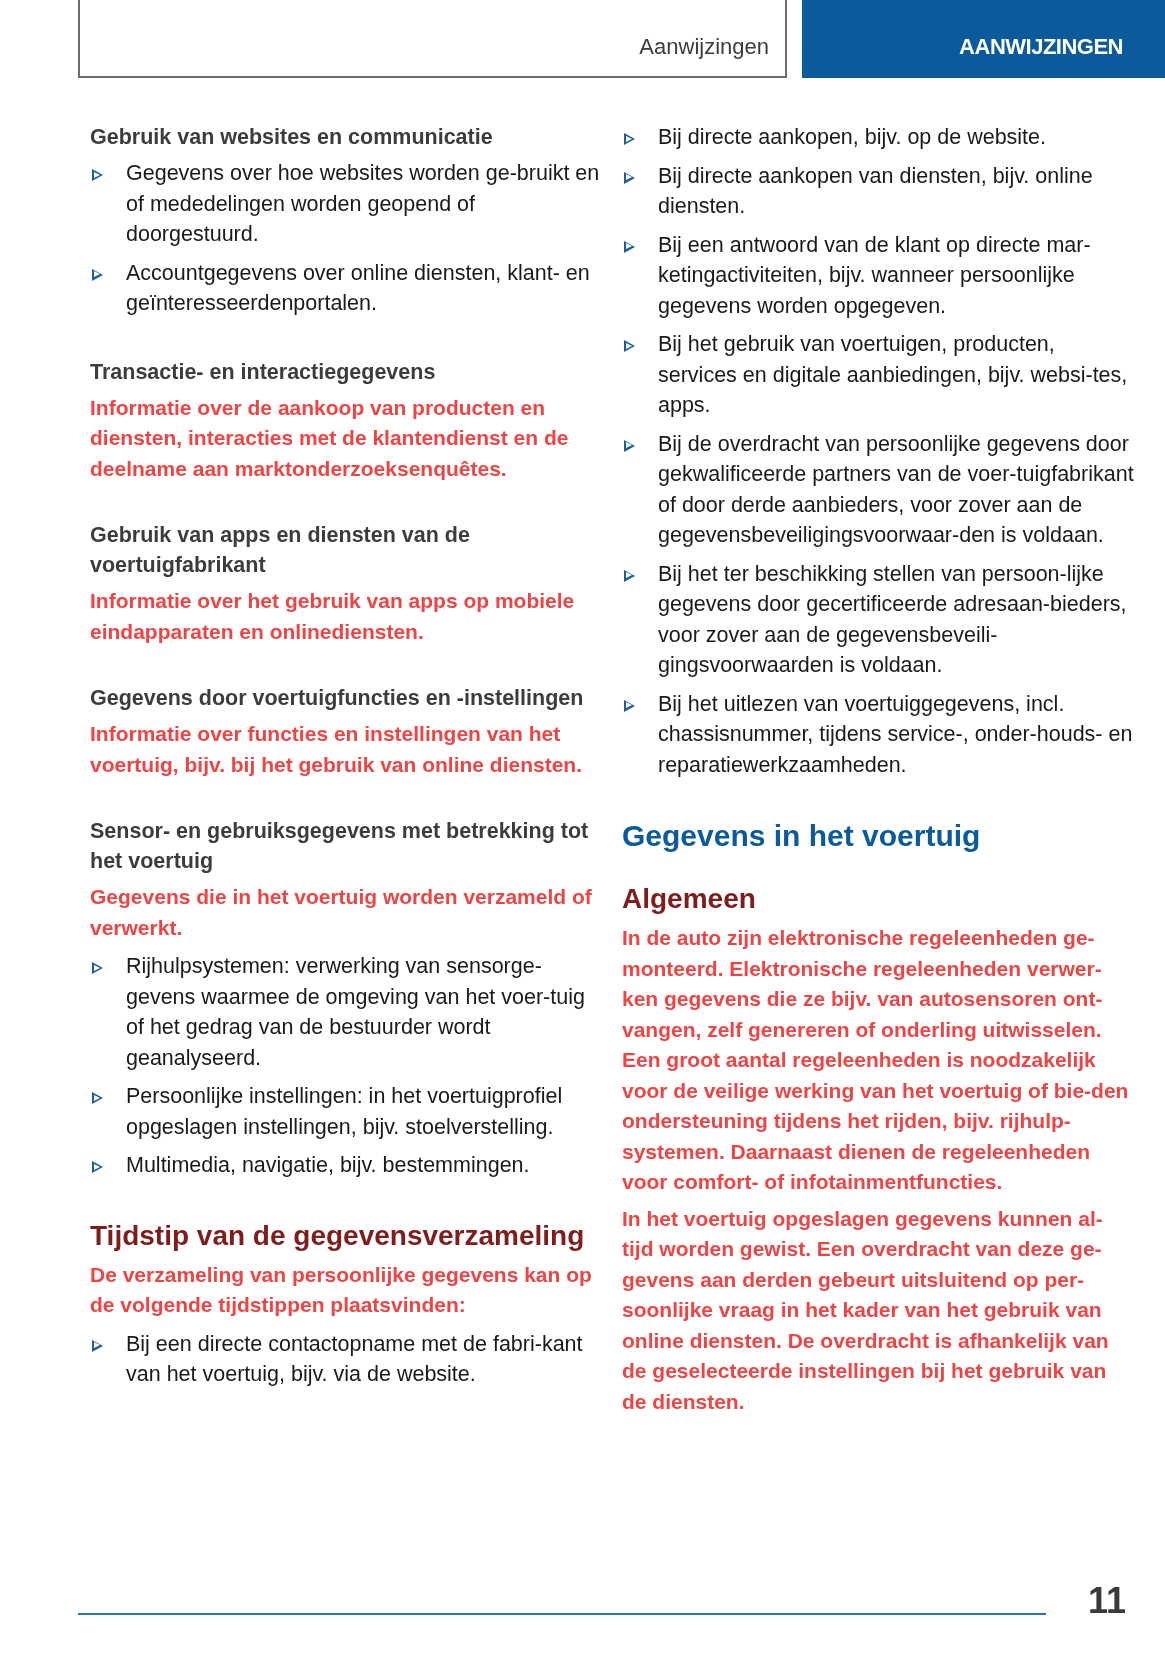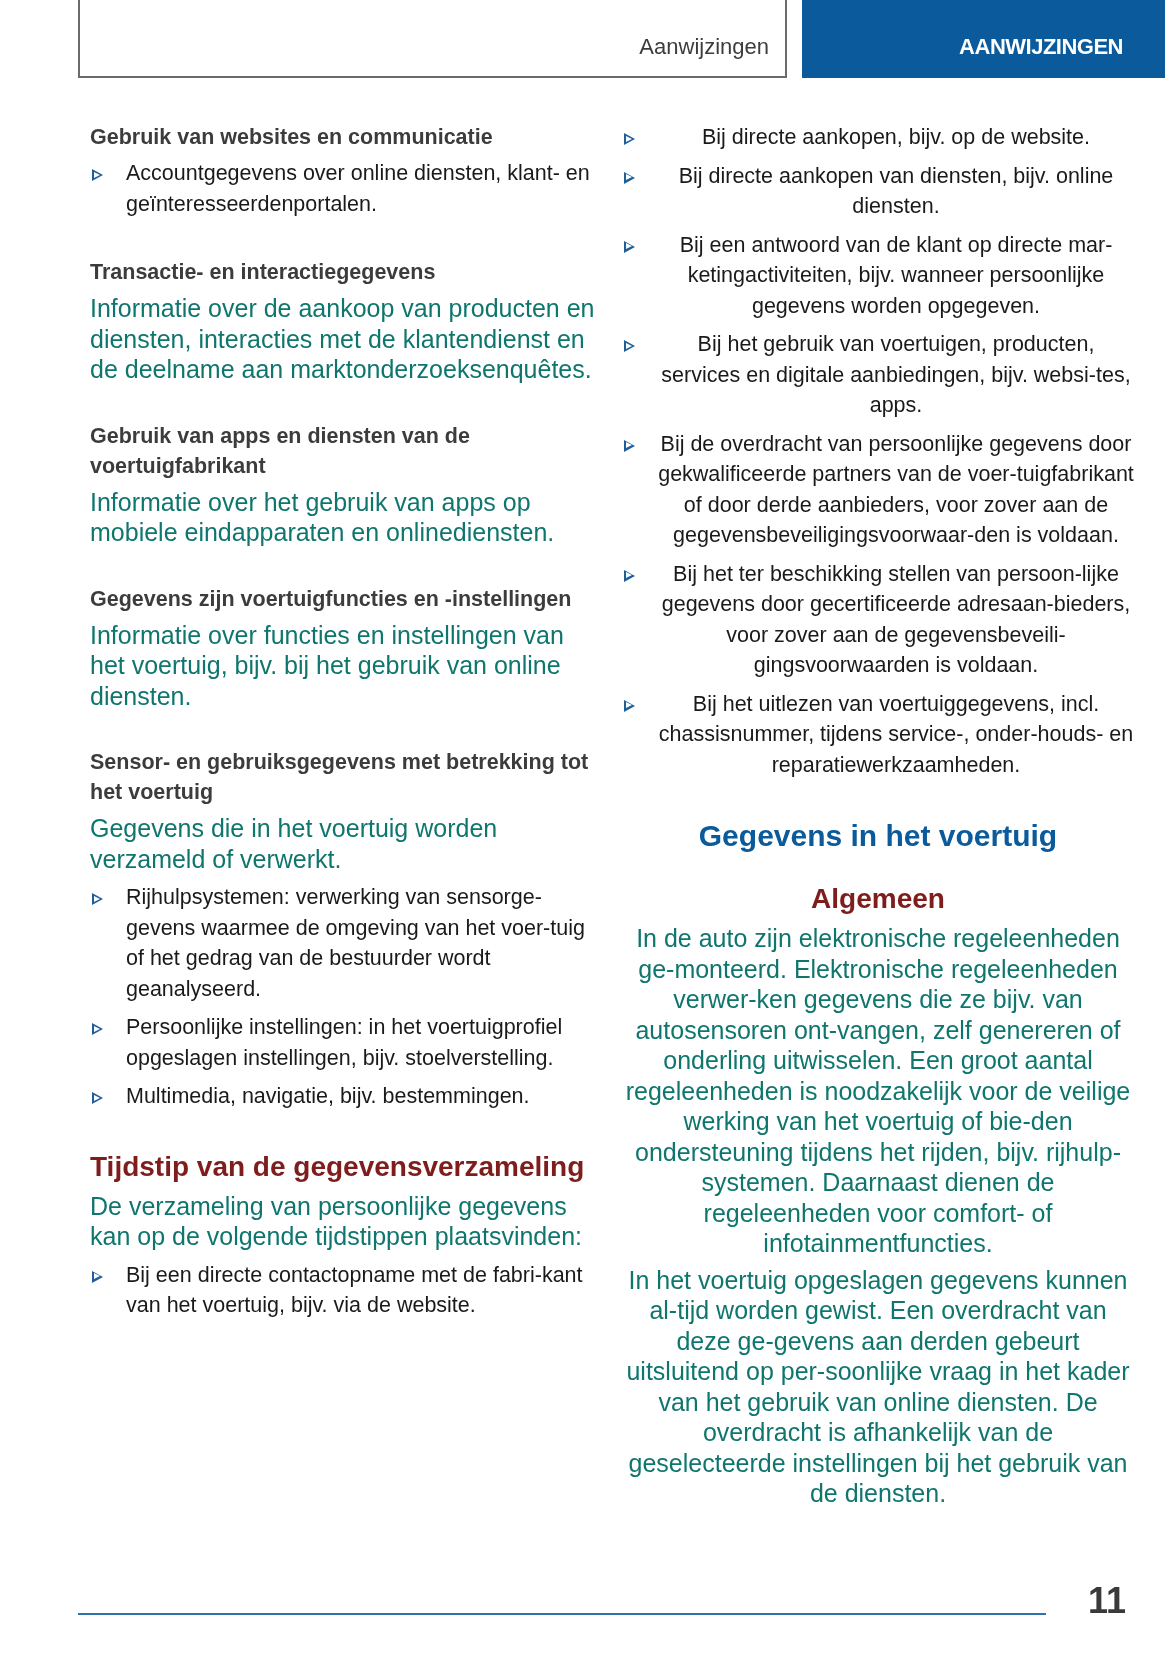--- a/index.html
+++ b/index.html
@@ -47,34 +47,35 @@
       font-weight: bold;
       color: #ffffff;
       letter-spacing: -0.5px;
     }
 
     .column {
       position: absolute;
       top: 122px;
     }
     .col-left { left: 78px; width: 510px; margin-left: 12px; }
-    .col-right { left: 622px; width: 512px; text-align: center; }
+    .col-right { left: 622px; width: 512px; }
 
     .subhead {
       font-size: 21.5px;
       font-weight: bold;
       color: #3c3c3c;
       line-height: 30px;
       margin-bottom: 6px;
     }
     .para {
-      font-size: 25px;
+      font-size: 21px;
       line-height: 30.5px;
-      color: #0f766e;
+      color: #ef4444;
       margin-bottom: 36px;
+      font-weight: bold;
     }
     .para.tight { margin-bottom: 8px; }
     .para.close { margin-bottom: 6px; }
     .block-gap { height: 30px; }
 
     ul.bullets { list-style: none; margin-bottom: 0; }
     ul.bullets li {
       position: relative;
       padding-left: 36px;
       font-size: 21.5px;
@@ -140,31 +141,32 @@
 <div class="header-box">
   <span class="header-section-label">Aanwijzingen</span>
 </div>
 <div class="header-tab">
   <span class="header-tab-label">AANWIJZINGEN</span>
 </div>
 
 <div class="column col-left">
   <div class="subhead">Gebruik van websites en communicatie</div>
   <ul class="bullets">
+    <li><span class="bullet-icon"></span><span>Gegevens over hoe websites worden ge-bruikt en of mededelingen worden geopend of doorgestuurd.</span></li>
     <li><span class="bullet-icon"></span><span>Accountgegevens over online diensten, klant- en geïnteresseerdenportalen.</span></li>
   </ul>
   <div class="block-gap"></div>
 
   <div class="subhead">Transactie- en interactiegegevens</div>
   <p class="para">Informatie over de aankoop van producten en diensten, interacties met de klantendienst en de deelname aan marktonderzoeksenquêtes.</p>
 
   <div class="subhead">Gebruik van apps en diensten van de voertuigfabrikant</div>
   <p class="para">Informatie over het gebruik van apps op mobiele eindapparaten en onlinediensten.</p>
 
-  <div class="subhead">Gegevens zijn voertuigfuncties en -instellingen</div>
+  <div class="subhead">Gegevens door voertuigfuncties en -instellingen</div>
   <p class="para">Informatie over functies en instellingen van het voertuig, bijv. bij het gebruik van online diensten.</p>
 
   <div class="subhead">Sensor- en gebruiksgegevens met betrekking tot het voertuig</div>
   <p class="para tight">Gegevens die in het voertuig worden verzameld of verwerkt.</p>
   <ul class="bullets">
     <li><span class="bullet-icon"></span><span>Rijhulpsystemen: verwerking van sensorge-gevens waarmee de omgeving van het voer-tuig of het gedrag van de bestuurder wordt geanalyseerd.</span></li>
     <li><span class="bullet-icon"></span><span>Persoonlijke instellingen: in het voertuigprofiel opgeslagen instellingen, bijv. stoelverstelling.</span></li>
     <li><span class="bullet-icon"></span><span>Multimedia, navigatie, bijv. bestemmingen.</span></li>
   </ul>
   <div class="block-gap"></div>

